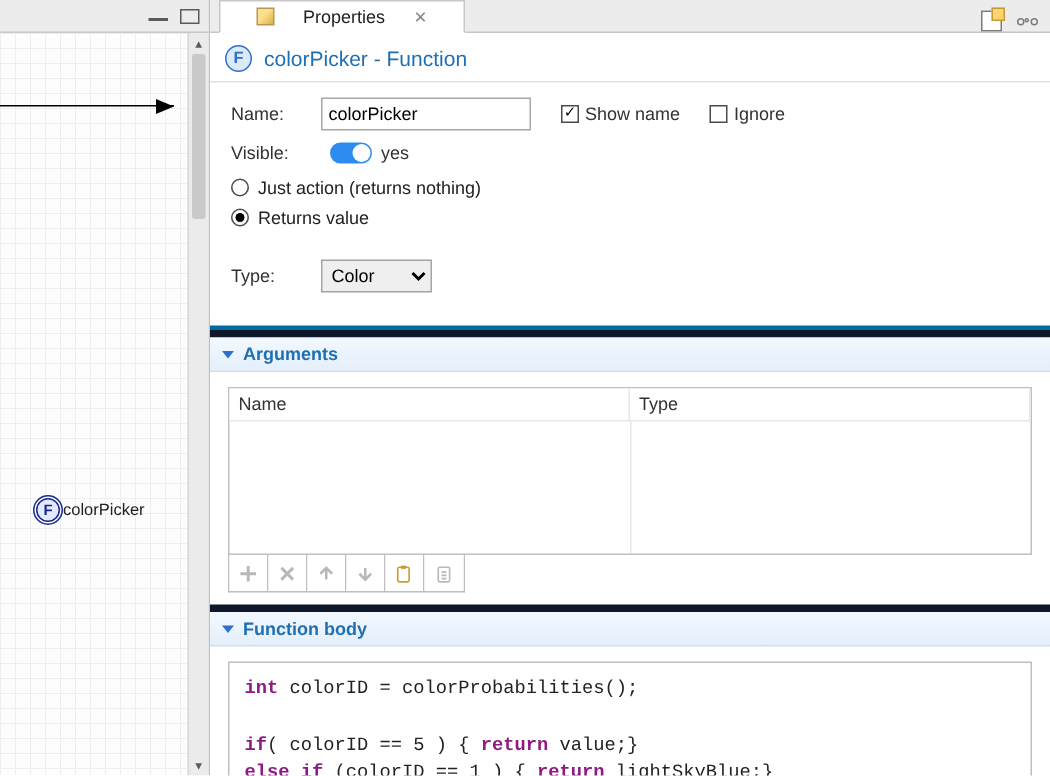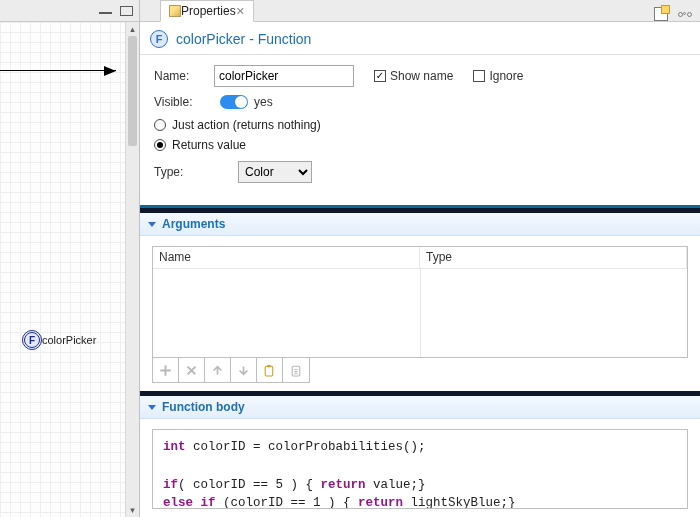--- a/index.html
+++ b/index.html
@@ -112,23 +112,23 @@
     background: #ececec;
     border-bottom: 1px solid #c8c8c8;
     display: flex;
     align-items: flex-end;
   }
   .tab {
     height: 22px;
     border: 1px solid #c8c8c8;
     border-bottom: 1px solid #fff;
     background: #fff;
-    display: flex; align-items: center; gap: 0;
-    padding: 0 8px;
-    margin-left: 20px;
+    display: flex; align-items: center; gap: 19px;
+    padding: 0 24px;
+    margin-left: 6px;
     position: relative;
     top: 1px;
   }
   .tab .clip-ico {
     width: 12px; height: 12px;
     display: inline-block;
     background: linear-gradient(135deg, #ffe08a 40%, #d8b14a 100%);
     border: 1px solid #b7985b;
   }
   .tab .close-x { color: #888; font-size: 11px; }
@@ -322,21 +322,21 @@
 
       <div class="radio-row">
         <span class="radio"></span>
         <span>Just action (returns nothing)</span>
       </div>
       <div class="radio-row">
         <span class="radio checked"></span>
         <span>Returns value</span>
       </div>
 
-      <div class="row" style="margin-top:4px;gap:24px;">
+      <div class="row" style="margin-top:16px;">
         <span class="lbl">Type:</span>
         <select class="type-sel">
           <option>Color</option>
         </select>
       </div>
     </div>
 
     <div class="section">
       <div class="section-head">
         <span class="tw"></span>

